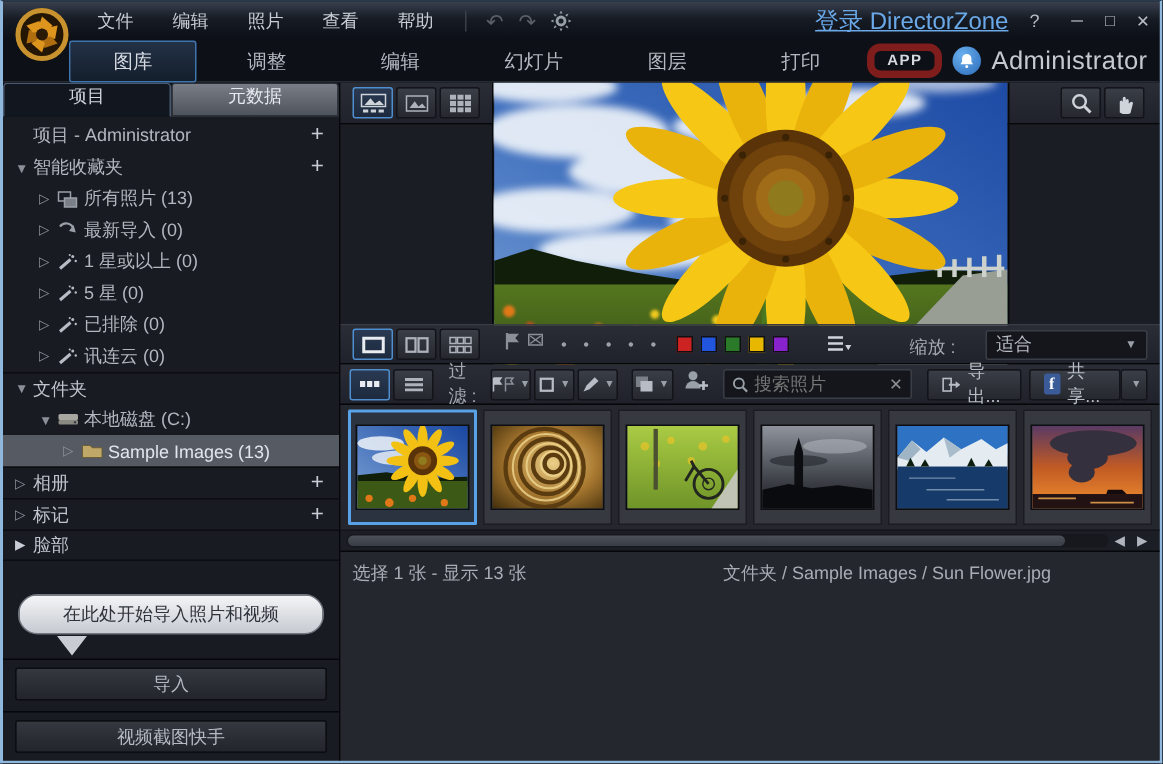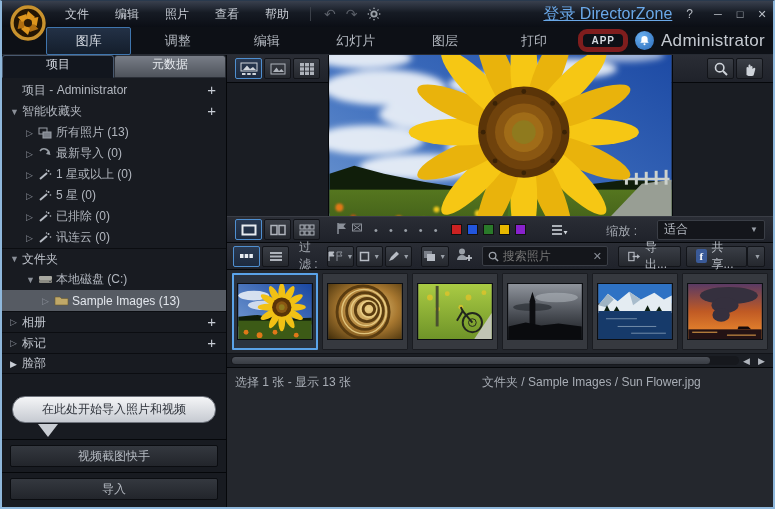--- a/index.html
+++ b/index.html
@@ -283,25 +283,25 @@
         <div class="trow section" style="border-bottom:1px solid #0b0d11;">
           <span class="arrow" style="color:#c8cdd5;">▶</span>
           <span>脸部</span>
         </div>
       </div>
       <div id="panel-spacer"></div>
       <div id="import-callout-wrap">
         <div id="import-callout">在此处开始导入照片和视频</div>
         <div id="callout-arrow"></div>
       </div>
+      <div class="lp-btnrow" style="padding-bottom:7px;">
+        <div class="lp-btn">导入</div>
+      </div>
       <div class="lp-btnrow">
         <div class="lp-btn">视频截图快手</div>
-      </div>
-      <div class="lp-btnrow" style="padding-bottom:7px;">
-        <div class="lp-btn">导入</div>
       </div>
     </div>
 
     <div id="main">
 
       <div class="toolbar" id="toolbar1">
         <span class="tbtn sel">
           <svg width="18" height="14" viewBox="0 0 18 14">
               <rect x="1" y="1" width="16" height="8" fill="none" stroke="#cfd4da"></rect>
               <path d="M3,8 L7,3.5 L10,7 L13,5 L16,8 Z" fill="#cfd4da"></path>

